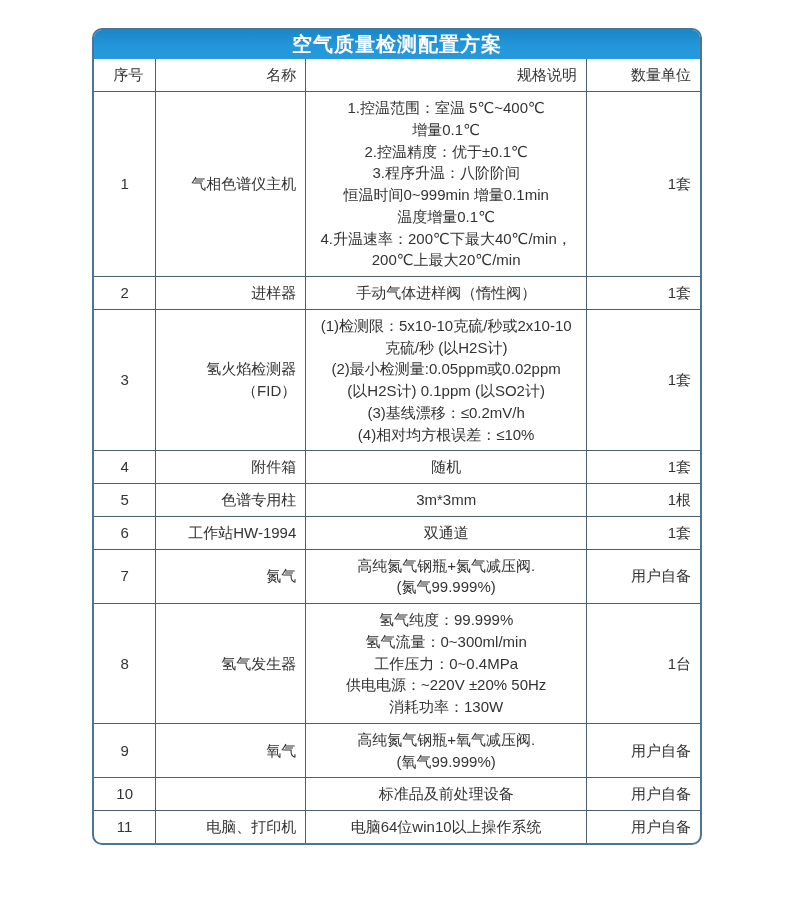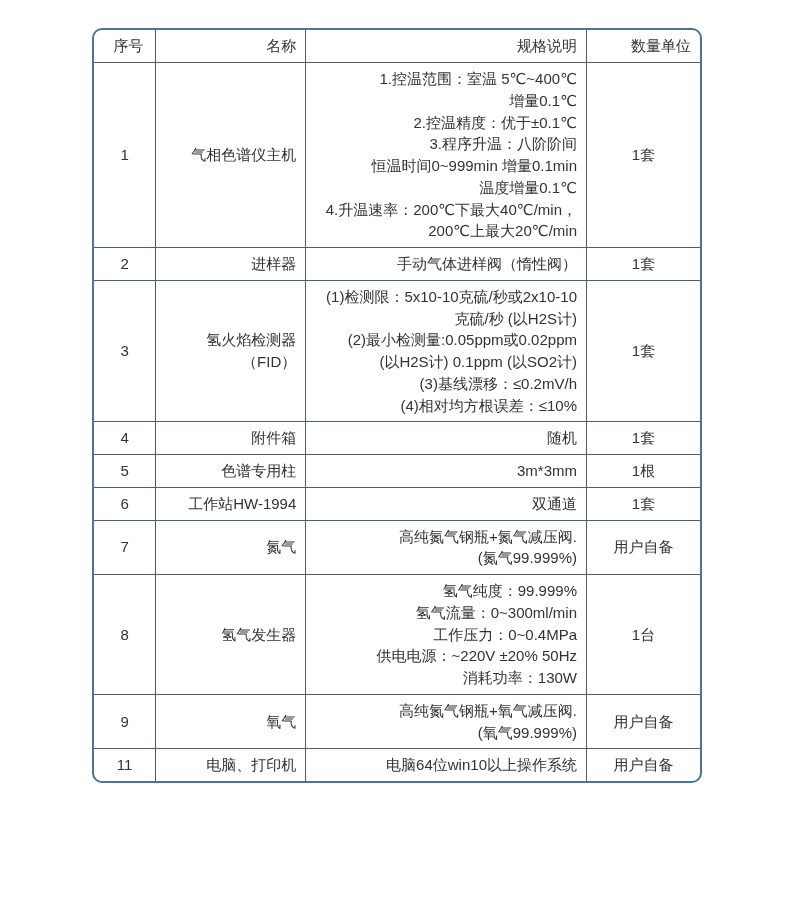--- a/index.html
+++ b/index.html
@@ -61,29 +61,30 @@
     text-align: right;
     height: 22px;
   }
   .col-no   { width: 61px; }
   .col-name { width: 148px; }
   .col-spec { width: 277px; }
   .col-qty  { width: 112px; }
 
   .c-no   { text-align: center; }
   .c-name { text-align: right; }
-  .c-spec { text-align: right; white-space: pre-line; }
-  .c-qty  { text-align: center; }
+  .c-spec { text-align: center; white-space: pre-line; }
+  .c-qty  { text-align: right; }
   th.c-no { text-align: center; }
 </style>
 </head>
 <body>
 
 <div class="page">
   <div class="card">
+    <div class="title-bar">空气质量检测配置方案</div>
     <table class="spec-table">
       <colgroup>
         <col class="col-no">
           <col class="col-name">
           <col class="col-spec">
           <col class="col-qty">
       </colgroup>
       <thead>
         <tr>
           <th class="c-no">序号</th>
@@ -159,20 +160,26 @@
           <td class="c-qty">1台</td>
         </tr>
         <tr>
           <td class="c-no">9</td>
           <td class="c-name">氧气</td>
           <td class="c-spec">高纯氮气钢瓶+氧气减压阀.
 (氧气99.999%)</td>
           <td class="c-qty">用户自备</td>
         </tr>
         <tr>
+          <td class="c-no">10</td>
+          <td class="c-name"></td>
+          <td class="c-spec">标准品及前处理设备</td>
+          <td class="c-qty">用户自备</td>
+        </tr>
+        <tr>
           <td class="c-no">11</td>
           <td class="c-name">电脑、打印机</td>
           <td class="c-spec">电脑64位win10以上操作系统</td>
           <td class="c-qty">用户自备</td>
         </tr>
       </tbody>
     </table>
   </div>
 </div>
 

